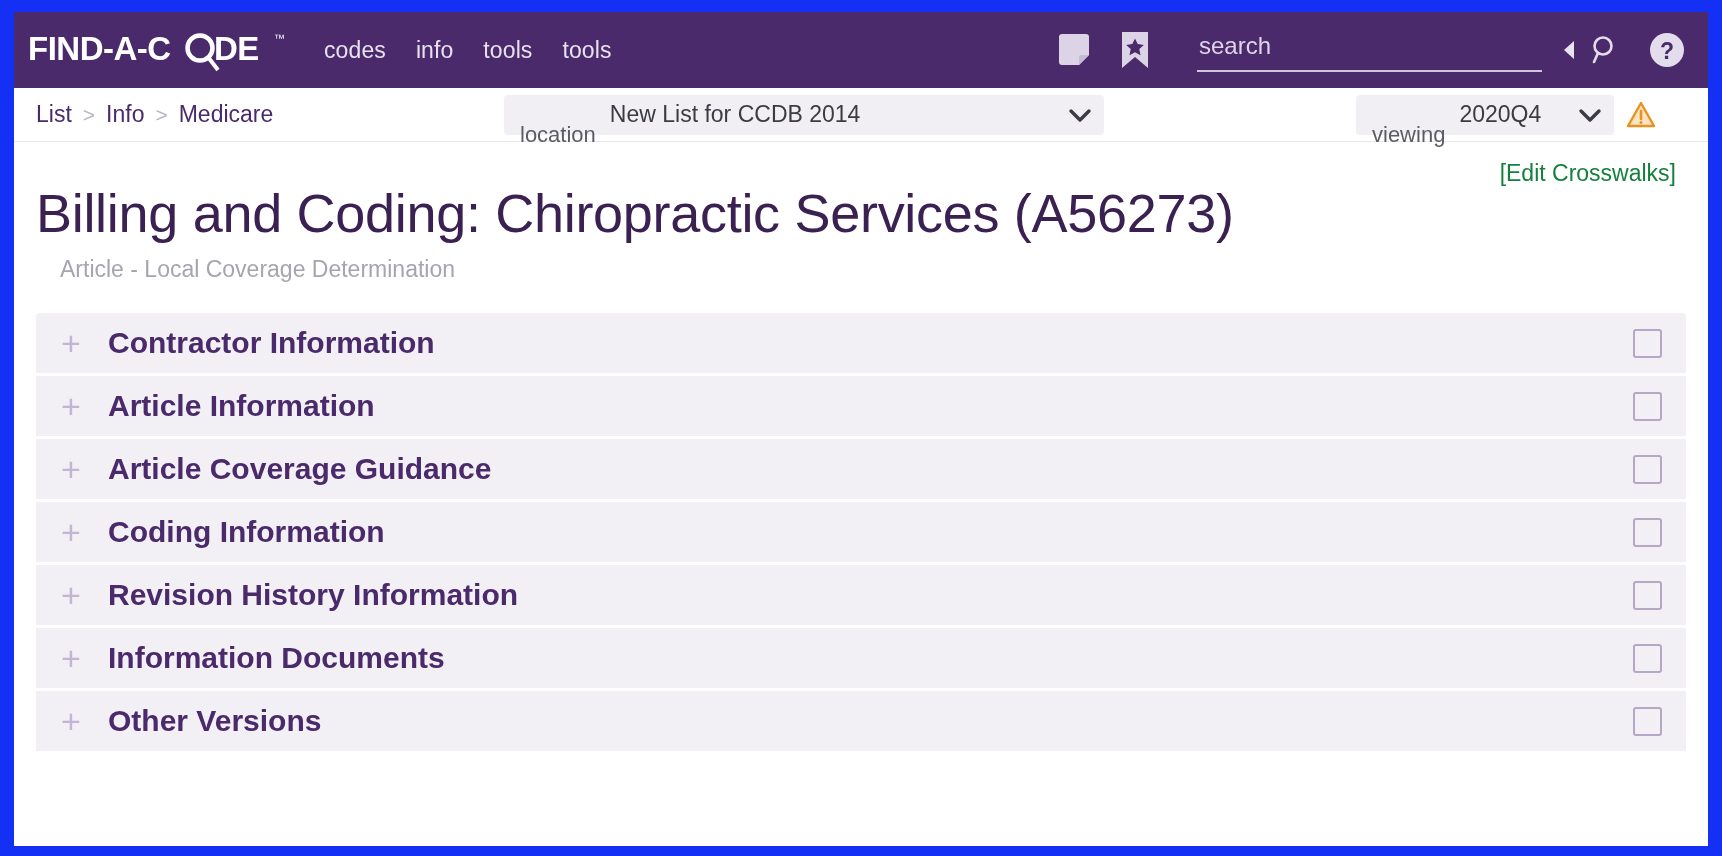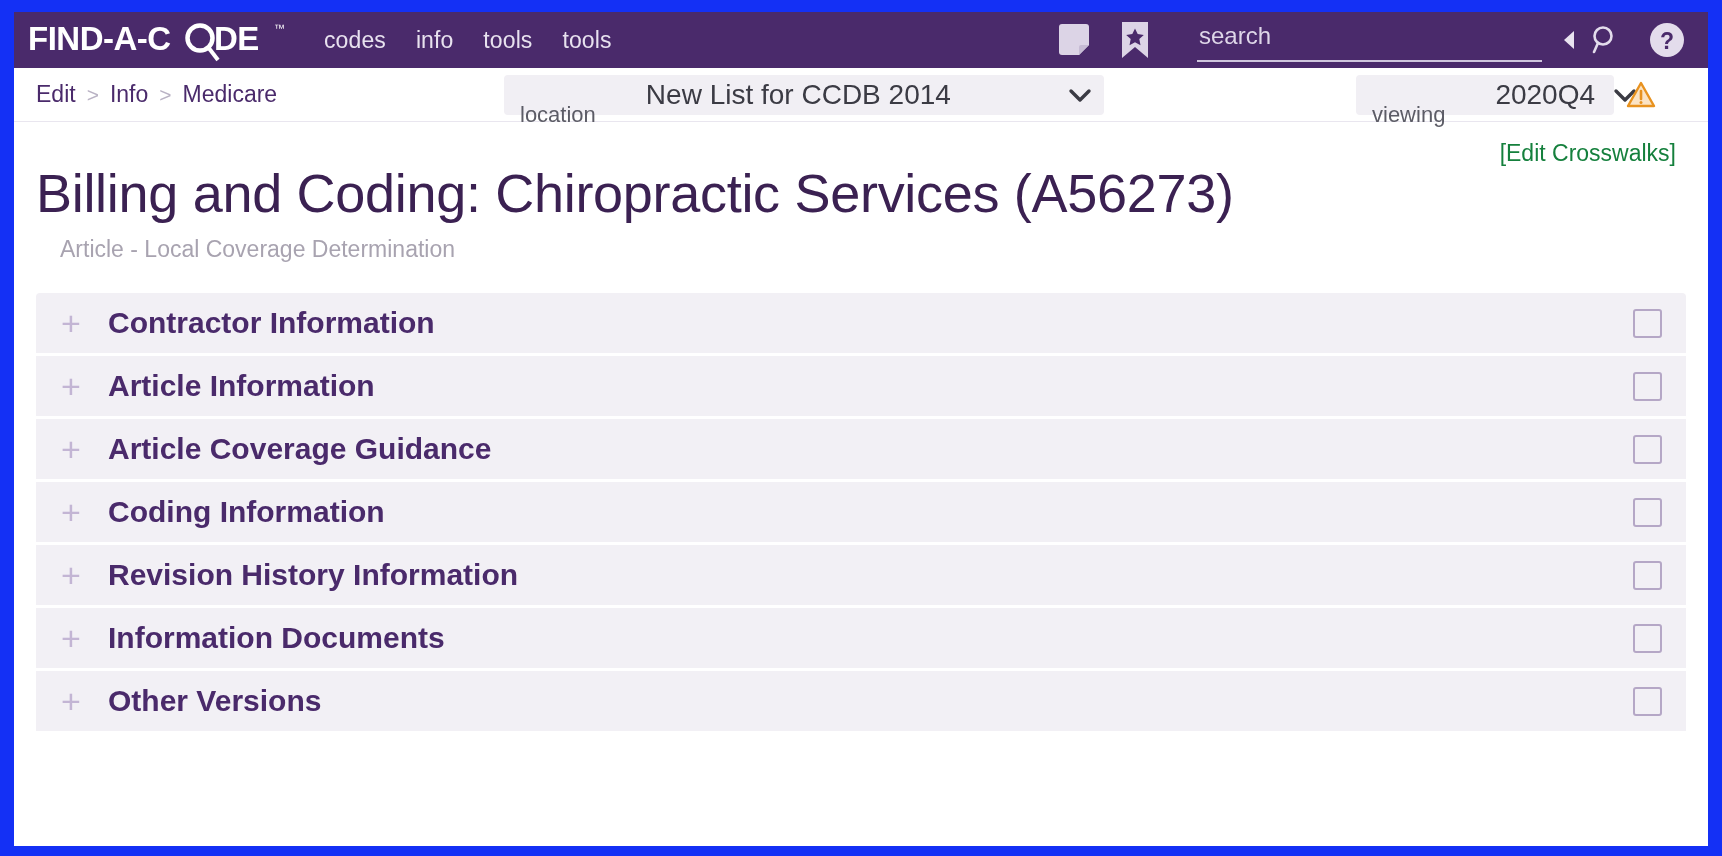--- a/index.html
+++ b/index.html
@@ -24,21 +24,21 @@
   .page {
     position: relative;
     width: 100%;
     height: 100%;
     background: #ffffff;
     overflow: hidden;
   }
 
   
   .topbar {
-    height: 56px;
+    height: 76px;
     background: #4a2a6b;
     display: flex;
     align-items: center;
     padding: 0 22px 0 14px;
     position: relative;
   }
 
   .logo {
     display: flex;
     align-items: center;
@@ -129,21 +129,21 @@
   .select-pill {
     display: flex;
     align-items: center;
     background: #f1eff4;
     border-radius: 4px;
     height: 40px;
     padding: 0 12px 0 16px;
     cursor: pointer;
   }
   .select-label { color: #5c5c66; font-size: 22px; margin-right: 14px; margin-top: 40px; }
-  .select-value { color: #3b3b44; font-size: 28px; margin-left: 36px; }
+  .select-value { color: #3b3b44; font-size: 23px; }
   .chev {
     margin-left: auto;
     padding-left: 18px;
     display: flex;
     align-items: center;
   }
 
   .location-select {
     position: absolute;
     left: 490px;
@@ -286,21 +286,21 @@
             <text x="19" y="28" text-anchor="middle" font-family="Liberation Sans, sans-serif" font-size="23" font-weight="bold" fill="#4a2a6b">?</text>
           </svg>
         </span>
 
       </div>
     </div>
 
     <div class="subbar">
 
       <div class="breadcrumb">
-        <span class="crumb">Edit</span>
+        <span class="crumb">List</span>
         <span class="crumb-sep">&gt;</span>
         <span class="crumb">Info</span>
         <span class="crumb-sep">&gt;</span>
         <span class="crumb">Medicare</span>
       </div>
 
       <div class="select-pill location-select">
         <span class="select-label">location</span>
         <span class="select-value">New List for CCDB 2014</span>
         <span class="chev">

